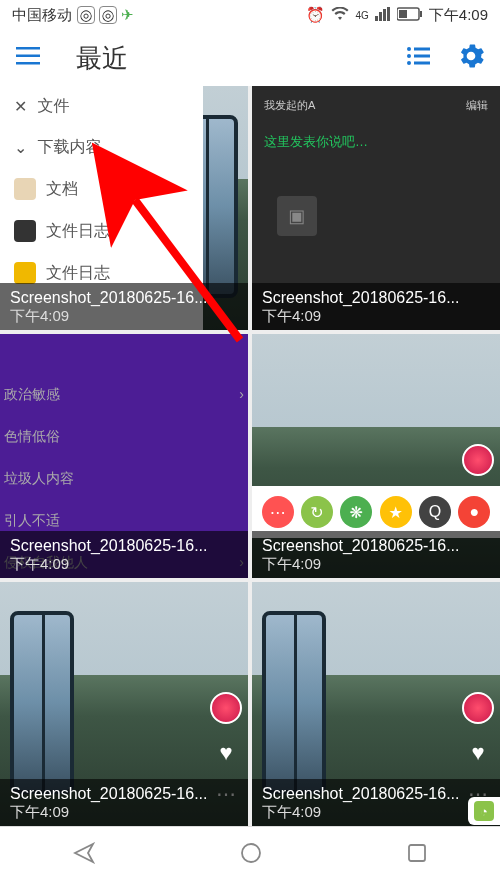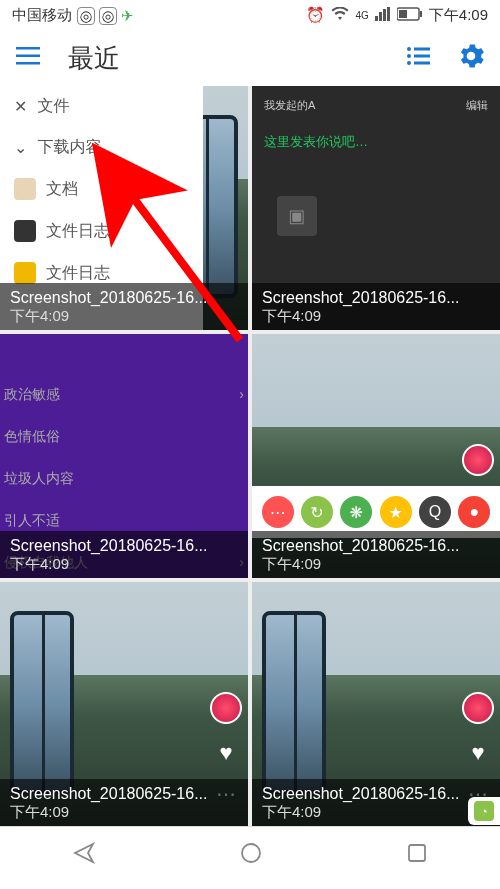--- a/index.html
+++ b/index.html
@@ -13,21 +13,21 @@
     }
     .status-bar {
       height: 30px;
       display: flex;
       align-items: center;
       padding: 0 12px;
       font-size: 15px;
       color: #333;
       background: #fff;
     }
-    .status-left { display: flex; align-items: flex-end; gap: 5px; }
+    .status-left { display: flex; align-items: center; gap: 5px; }
     .status-icons { display: flex; gap: 4px; }
     .status-icon-box {
       width: 18px; height: 18px;
       border: 1.5px solid #888;
       border-radius: 4px;
       display: inline-flex;
       align-items: center; justify-content: center;
     }
     .status-right { margin-left: auto; display: flex; align-items: center; gap: 6px; }
     .app-header {
@@ -39,20 +39,21 @@
     }
     .hamburger {
       color: #1976d2;
       margin-right: 28px;
     }
     .title {
       font-size: 26px;
       color: #333;
       font-weight: 400;
       flex: 1;
+      margin-left: 8px;
     }
     .header-actions { display: flex; align-items: center; gap: 28px; color: #1976d2; }
     .gallery-grid {
       display: grid;
       grid-template-columns: 1fr 1fr;
       grid-template-rows: repeat(3, 1fr);
       gap: 4px;
       height: 740px;
       padding: 0;
       background: #eee;

